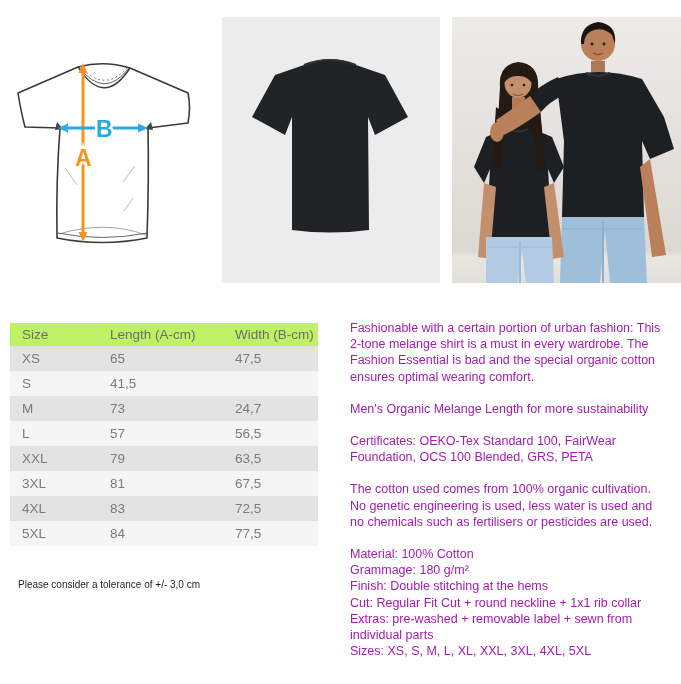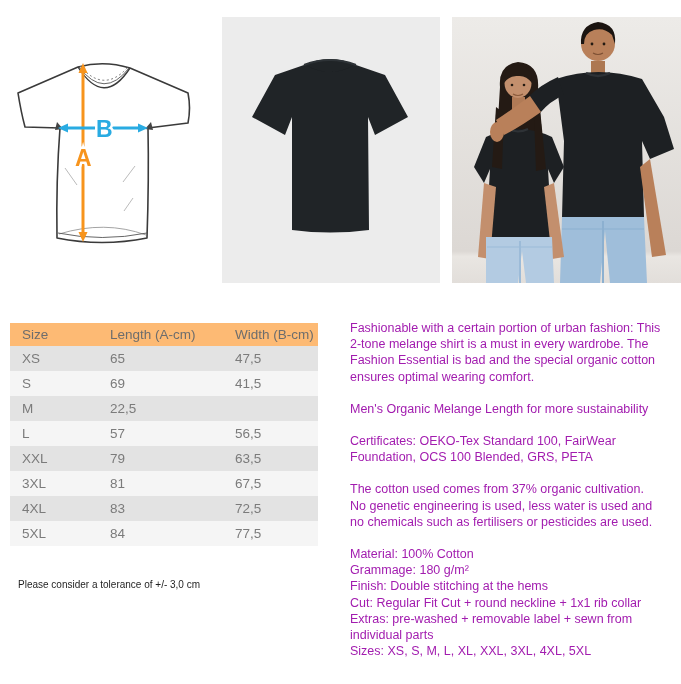--- a/index.html
+++ b/index.html
@@ -26,21 +26,21 @@
 
   
   .sizetable {
     position: absolute; left: 10px; top: 323px; width: 308px;
     font-size: 13.5px; color: #7b7b7b;
   }
   .t-head, .t-row {
     display: grid; grid-template-columns: 88px 125px 1fr;
     padding-left: 12px; align-items: center;
   }
-  .t-head { height: 23px; background: #fdba74; color: #6d6d6d; }
+  .t-head { height: 23px; background: #bef264; color: #6d6d6d; }
   .t-row { height: 25px; }
   .t-row:nth-child(odd) { background: #e3e3e3; }
   .t-row:nth-child(even) { background: #f5f5f5; }
 
   .tolerance {
     position: absolute; left: 18px; top: 579px;
     font-size: 10px; color: #1f1f1f;
   }
 
   
@@ -163,26 +163,26 @@
       <div>Width (B-cm)</div>
     </div>
     <div>
       <div class="t-row">
         <div>XS</div>
         <div>65</div>
         <div>47,5</div>
       </div>
       <div class="t-row">
         <div>S</div>
-        <div>69</div>
         <div>41,5</div>
       </div>
       <div class="t-row">
         <div>M</div>
-        <div>22,5</div>
+        <div>73</div>
+        <div>24,7</div>
       </div>
       <div class="t-row">
         <div>L</div>
         <div>57</div>
         <div>56,5</div>
       </div>
       <div class="t-row">
         <div>XXL</div>
         <div>79</div>
         <div>63,5</div>
@@ -204,21 +204,21 @@
       </div>
     </div>
   </div>
 
   <div class="tolerance">Please consider a tolerance of +/- 3,0 cm</div>
 
   <div class="description">
     <p>Fashionable with a certain portion of urban fashion: This 2-tone melange shirt is a must in every wardrobe. The Fashion Essential is bad and the special organic cotton ensures optimal wearing comfort.</p>
     <p>Men's Organic Melange Length for more sustainability</p>
     <p>Certificates: OEKO-Tex Standard 100, FairWear Foundation, OCS 100 Blended, GRS, PETA</p>
-    <p>The cotton used comes from 37% organic cultivation. No genetic engineering is used, less water is used and no chemicals such as fertilisers or pesticides are used.</p>
+    <p>The cotton used comes from 100% organic cultivation. No genetic engineering is used, less water is used and no chemicals such as fertilisers or pesticides are used.</p>
     <p class="specs">Material: 100% Cotton
 Grammage: 180 g/m²
 Finish: Double stitching at the hems
 Cut: Regular Fit Cut + round neckline + 1x1 rib collar
 Extras: pre-washed + removable label + sewn from individual parts
 Sizes: XS, S, M, L, XL, XXL, 3XL, 4XL, 5XL</p>
   </div>
 
 </div>
 

